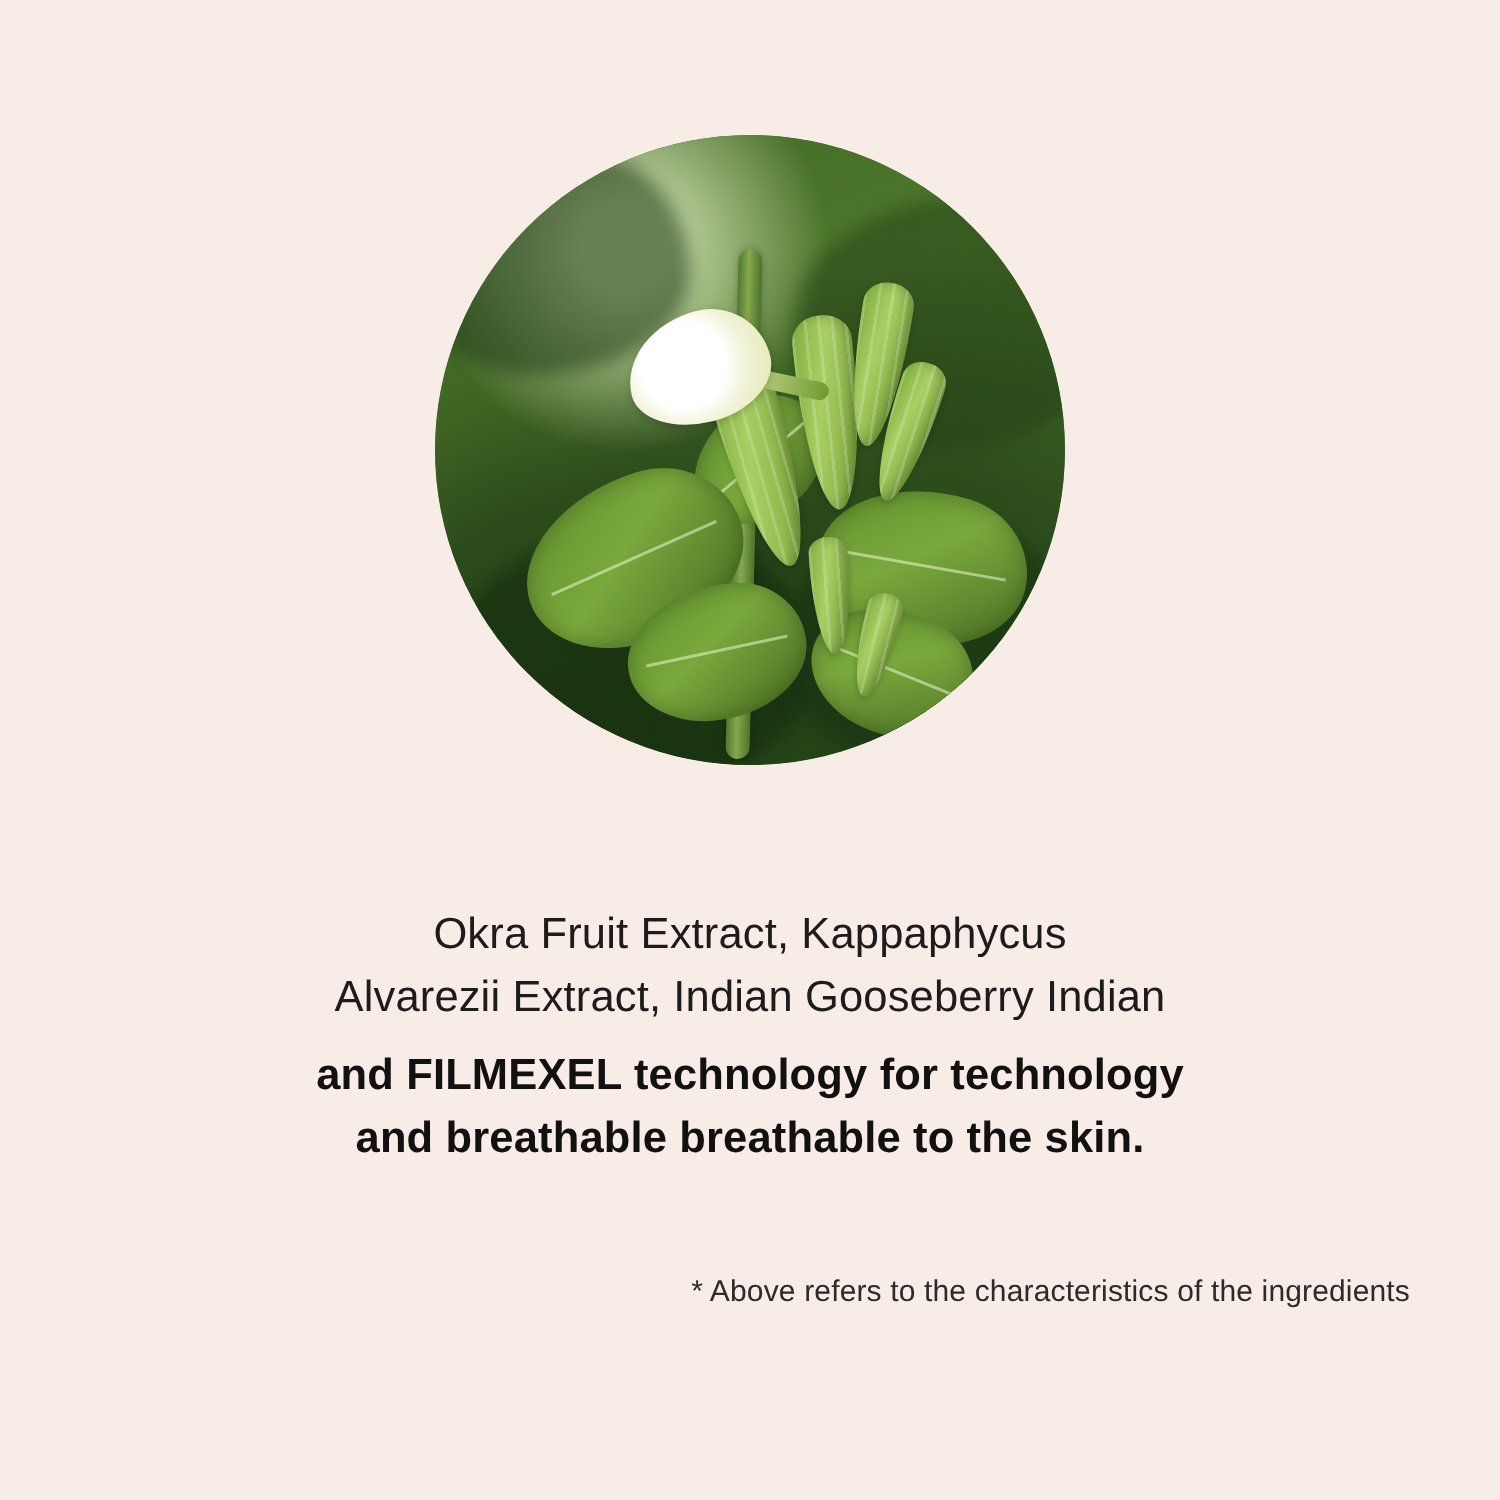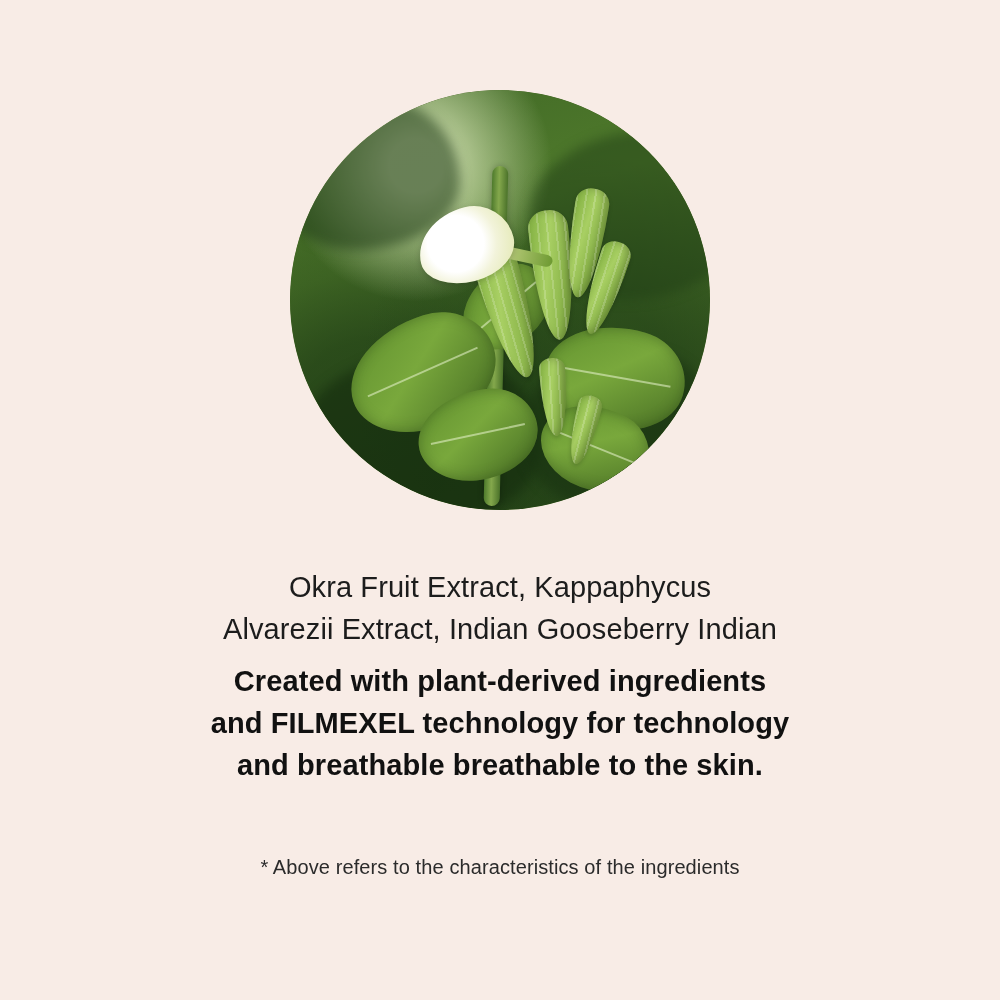--- a/index.html
+++ b/index.html
@@ -137,21 +137,21 @@
   .l1 { width: 150px; height: 110px; left: 58px; top: 228px; transform: rotate(-18deg); }
   .l2 { width: 140px; height: 104px; left: 255px; top: 236px; transform: rotate(16deg); }
   .l3 { width: 120px; height: 90px;  left: 128px; top: 300px; transform: rotate(-6deg); }
   .l4 { width: 110px; height: 84px;  left: 250px; top: 316px; transform: rotate(28deg); }
   .l5 { width: 96px;  height: 74px;  left: 168px; top: 180px; transform: rotate(-34deg); }
 
   
   .text-block {
     width: 880px;
     text-align: center;
-    margin-top: 56px;
+    margin-top: 92px;
   }
 
   .ingredients {
     font-size: 29px;
     line-height: 1.45;
     color: #1c1c1c;
     font-weight: 400;
     letter-spacing: 0.1px;
   }
 
@@ -163,20 +163,21 @@
     font-weight: 700;
     letter-spacing: 0.1px;
   }
 
   .footnote {
     margin-top: 70px;
     font-size: 20px;
     color: #2b2b2b;
     font-weight: 400;
     letter-spacing: 0.1px;
+    text-align: right;
   }
 </style>
 </head>
 <body>
 
 <div class="poster">
 
   <div class="photo-wrap">
     <div class="photo">
       <div class="leafblob lb1"></div>
@@ -204,21 +205,20 @@
     </div>
   </div>
 
   <div class="text-block">
     <div class="ingredients">
       <div>Okra Fruit Extract, Kappaphycus</div>
       <div>Alvarezii Extract, Indian Gooseberry Indian</div>
     </div>
 
     <div class="claim">
-      <div>Created with plant-derived ingredients</div>
       <div>and FILMEXEL technology for technology</div>
       <div>and breathable breathable to the skin.</div>
     </div>
 
     <div class="footnote">* Above refers to the characteristics of the ingredients</div>
   </div>
 
 </div>
 
 </body></html>

